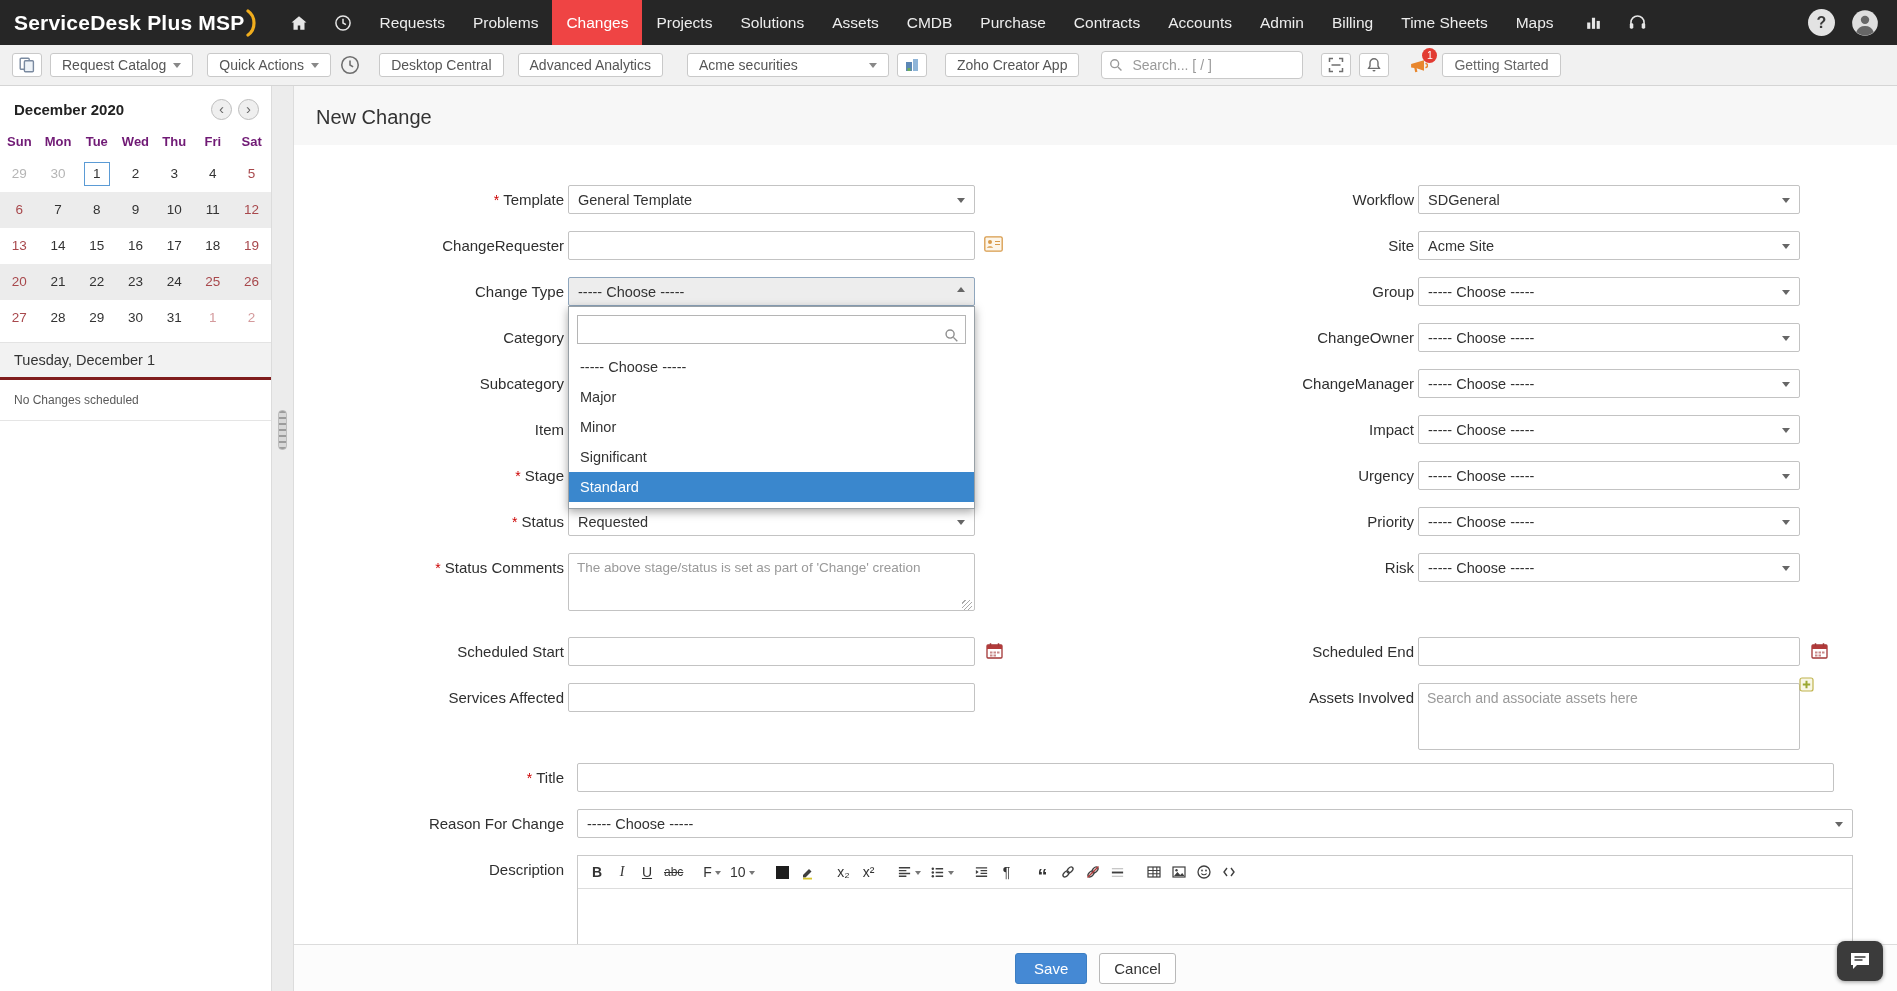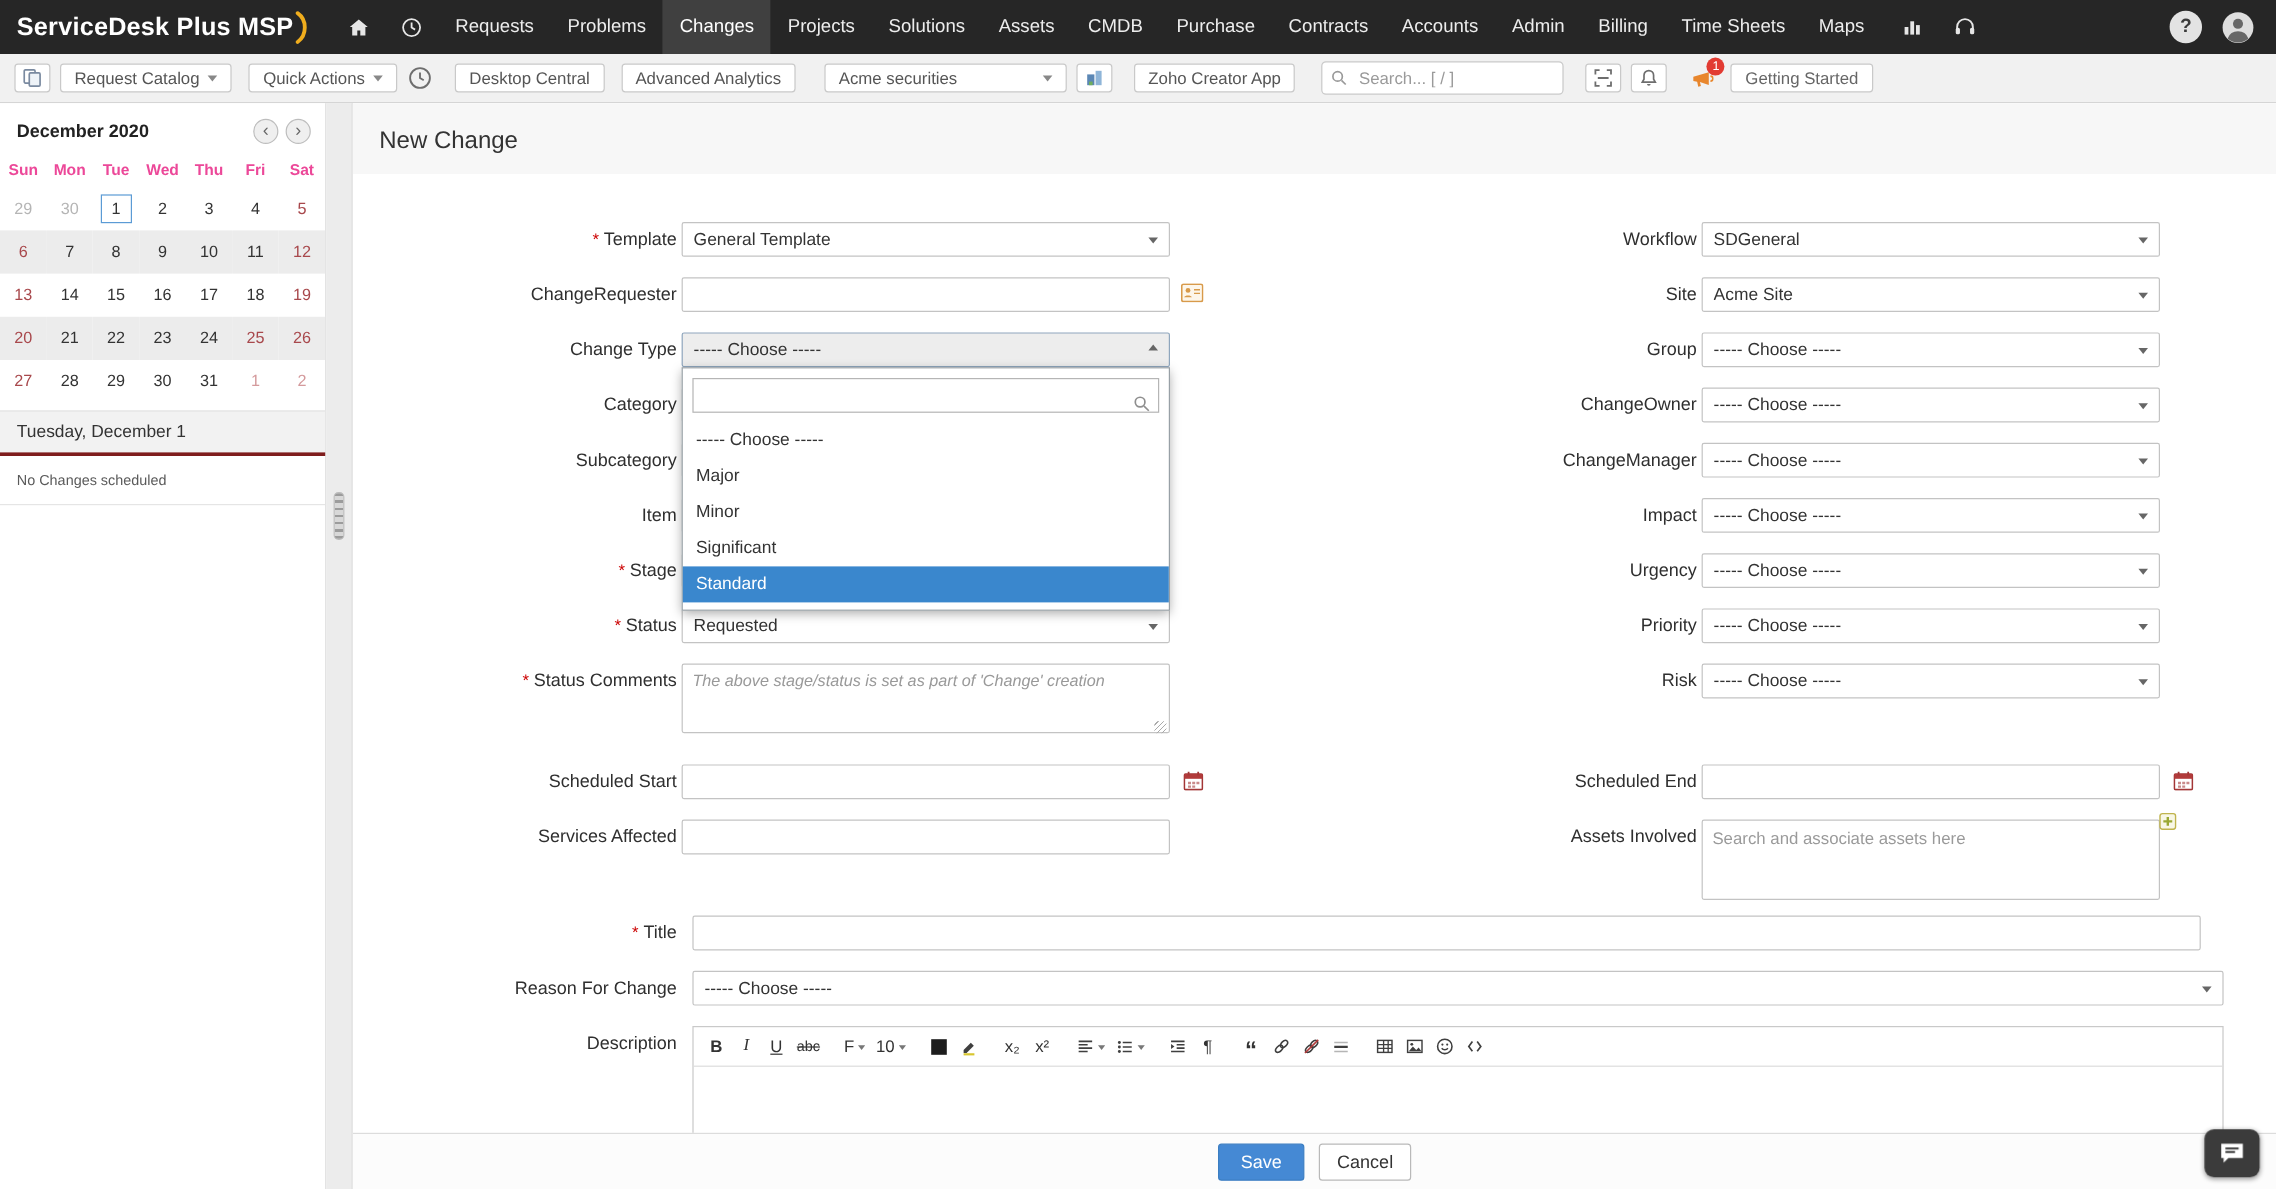--- a/index.html
+++ b/index.html
@@ -10,21 +10,21 @@
 
   
   .topnav{height:45px;flex:0 0 45px;background:#262626;display:flex;align-items:stretch;color:#ededed;}
   .logo{display:flex;align-items:center;padding:0 18px 0 14px;}
   .logo .lt{font-size:21px;color:#fff;font-weight:700;letter-spacing:.2px;white-space:nowrap;}
   .logo .suffix{margin-left:6px;}
   .swoosh{margin-left:2px;}
   .nav-icon{display:flex;align-items:center;padding:0 12px;cursor:pointer;}
   .nav-items{display:flex;align-items:stretch;justify-content:center;}
   .nav-item{display:flex;align-items:center;padding:0 14px;font-size:15.5px;color:#ededed;white-space:nowrap;cursor:pointer;}
-  .nav-item.active{background:#404040;color:#fff;}
+  .nav-item.active{background:#ef4444;color:#fff;}
   .nav-iconset{display:flex;align-items:stretch;margin-left:4px;}
   .nav-right{margin-left:auto;display:flex;align-items:center;gap:16px;padding-right:18px;}
   .help-circle{width:27px;height:27px;border-radius:50%;background:#e3e3e3;color:#3a3a3a;font-weight:700;font-size:16px;display:flex;align-items:center;justify-content:center;cursor:pointer;}
 
   
   .subbar{height:41px;flex:0 0 41px;background:#f1f1f1;border-bottom:1px solid #d5d5d5;display:flex;align-items:center;gap:8px;padding:0 12px;}
   .btn{height:24px;display:inline-flex;align-items:center;gap:7px;padding:0 11px;background:#fff;border:1px solid #c9c9c9;border-radius:3px;color:#555;font-size:14px;white-space:nowrap;cursor:pointer;}
   .icon-btn{width:30px;justify-content:center;padding:0;}
   .caret-sm{width:0;height:0;border:4px solid transparent;border-top:5px solid #888;margin-top:4px;}
   .ml10{margin-left:10px;} .ml16{margin-left:16px;} .ml6{margin-left:6px;}
@@ -44,21 +44,21 @@
   .grip{position:absolute;left:6px;top:324px;width:9px;height:40px;border:1px solid #bdbdbd;border-radius:4px;
         background:repeating-linear-gradient(to bottom,#9c9c9c 0 2px,#d8d8d8 2px 6px);cursor:pointer;}
   .main{flex:1;position:relative;background:#fff;min-width:0;overflow:hidden;}
 
   
   .cal-head{display:flex;align-items:center;justify-content:space-between;padding:13px 12px 8px 14px;}
   .cal-title{font-weight:700;font-size:15px;color:#222;}
   .cal-nav{display:flex;gap:6px;}
   .cal-arrow{width:21px;height:21px;border-radius:50%;border:1px solid #bdbdbd;background:#efefef;color:#666;display:flex;align-items:center;justify-content:center;font-size:15px;line-height:1;cursor:pointer;padding-bottom:2px;}
   .cal table{width:100%;border-collapse:collapse;}
-  .cal th{font-size:13px;color:#ec4899;font-weight:700;padding:6px 0 7px;}
+  .cal th{font-size:13px;color:#701a75;font-weight:700;padding:6px 0 7px;}
   .cal td{height:36px;font-size:13.5px;color:#333;text-align:center;cursor:pointer;}
   .cal tr.shaded{background:#ececec;}
   .day{display:inline-block;min-width:26px;height:24px;line-height:24px;}
   .day.weekend{color:#a8484c;}
   .day.muted{color:#b5b5b5;}
   .day.muted-weekend{color:#d49a9c;}
   .day.today{border:1px solid #5b9bd5;background:#fff;line-height:22px;}
   .cal-selected{background:#f2f2f2;border-top:1px solid #e3e3e3;border-bottom:3px solid #7f1d1d;padding:9px 14px;font-size:14.5px;color:#333;margin-top:6px;}
   .cal-empty{padding:13px 14px;color:#5a5a5a;font-size:12px;border-bottom:1px solid #e5e5e5;}
 
@@ -73,21 +73,21 @@
   .flabel{margin-top:6px;line-height:29px;text-align:right;font-size:15px;color:#2f2f2f;white-space:nowrap;}
   .req{color:#cc0000;font-style:normal;margin-right:4px;font-size:14px;}
   .ffield{margin-top:6px;position:relative;}
   .sel{height:29px;border:1px solid #c3c3c3;background:#fff;display:flex;align-items:center;justify-content:space-between;padding:0 9px;font-size:14.5px;color:#333;border-radius:2px;cursor:pointer;}
   .sel-val{overflow:hidden;white-space:nowrap;}
   .caret{width:0;height:0;border:4px solid transparent;border-top:5px solid #666;margin-top:5px;flex:0 0 auto;margin-left:6px;}
   .caret.up{border-top:none;border-bottom:5px solid #666;margin-top:-4px;}
   .sel.open{background:#ededed;border-color:#8fa6bd;}
   .inp{height:29px;width:100%;border:1px solid #c3c3c3;padding:0 8px;font-size:14.5px;color:#333;border-radius:2px;font-family:inherit;background:#fff;}
   .ta{width:100%;border:1px solid #c3c3c3;padding:6px 8px;font-size:13.5px;font-family:inherit;resize:none;border-radius:2px;background:#fff;}
-  .ta.gray{color:#999;font-style:italic;}
+  .ta.gray{color:#999;}
   .ta::placeholder{color:#9a9a9a;font-size:14px;}
   .ta-grip{position:absolute;right:3px;bottom:5px;width:10px;height:10px;background:repeating-linear-gradient(135deg,transparent 0 2px,#aaa 2px 3px);pointer-events:none;}
   .side-icon{position:absolute;right:-28px;top:5px;cursor:pointer;}
   .corner-icon{position:absolute;right:-14px;top:-6px;cursor:pointer;}
   .title-inp{width:calc(100% - 19px);}
 
   
   .dd-panel{position:absolute;top:29px;left:0;width:407px;background:#fff;border:1px solid #98a0a6;box-shadow:0 3px 9px rgba(0,0,0,.35);z-index:40;}
   .dd-search{padding:8px;}
   .dd-search .wrap{position:relative;}

